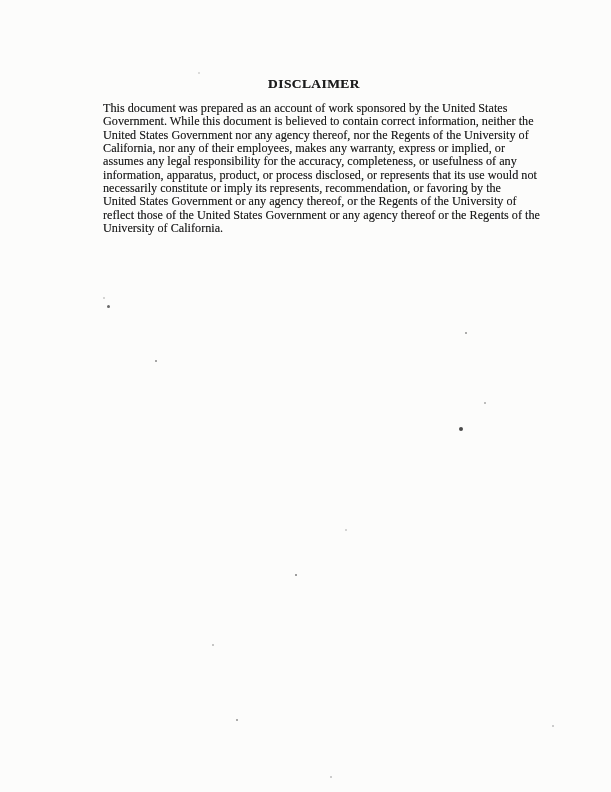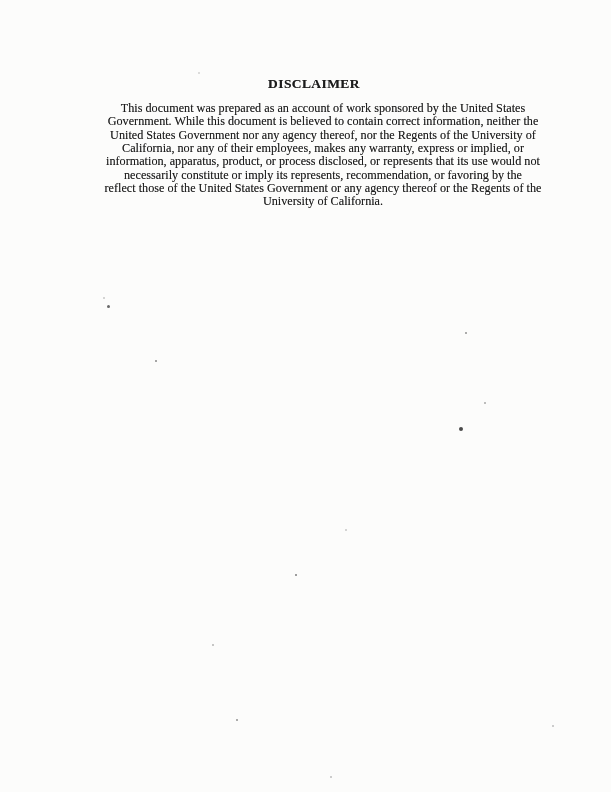--- a/index.html
+++ b/index.html
@@ -44,42 +44,43 @@
     left: 103px;
     top: 102px;
     width: 440px;
     font-size: 12.2px;
     line-height: 13.35px;
     color: var(--ink);
     text-shadow: 0 0 0.3px rgba(20,20,20,0.45);
   }
   .body-text .line {
     white-space: nowrap;
-    text-align: center;
   }
   .speck {
     position: absolute;
     background: #2a2a2a;
     border-radius: 50%;
   }
 </style>
 </head>
 <body>
 
 <div class="page">
 
   <h1 class="title">DISCLAIMER</h1>
 
   <div class="body-text">
     <div class="line">This document was prepared as an account of work sponsored by the United States</div>
     <div class="line">Government. While this document is believed to contain correct information, neither the</div>
     <div class="line">United States Government nor any agency thereof, nor the Regents of the University of</div>
     <div class="line">California, nor any of their employees, makes any warranty, express or implied, or</div>
+    <div class="line">assumes any legal responsibility for the accuracy, completeness, or usefulness of any</div>
     <div class="line">information, apparatus, product, or process disclosed, or represents that its use would not</div>
     <div class="line">necessarily constitute or imply its represents, recommendation, or favoring by the</div>
+    <div class="line">United States Government or any agency thereof, or the Regents of the University of</div>
     <div class="line">reflect those of the United States Government or any agency thereof or the Regents of the</div>
     <div class="line">University of California.</div>
   </div>
 
   <div>
       <div class="speck" style="left: 107px; top: 305px; width: 3px; height: 3px; opacity: 0.7;"></div>
       <div class="speck" style="left: 103px; top: 297px; width: 2px; height: 2px; opacity: 0.25;"></div>
       <div class="speck" style="left: 198px; top: 72px; width: 2px; height: 2px; opacity: 0.2;"></div>
       <div class="speck" style="left: 155px; top: 360px; width: 2px; height: 2px; opacity: 0.55;"></div>
       <div class="speck" style="left: 465px; top: 332px; width: 2px; height: 2px; opacity: 0.5;"></div>

